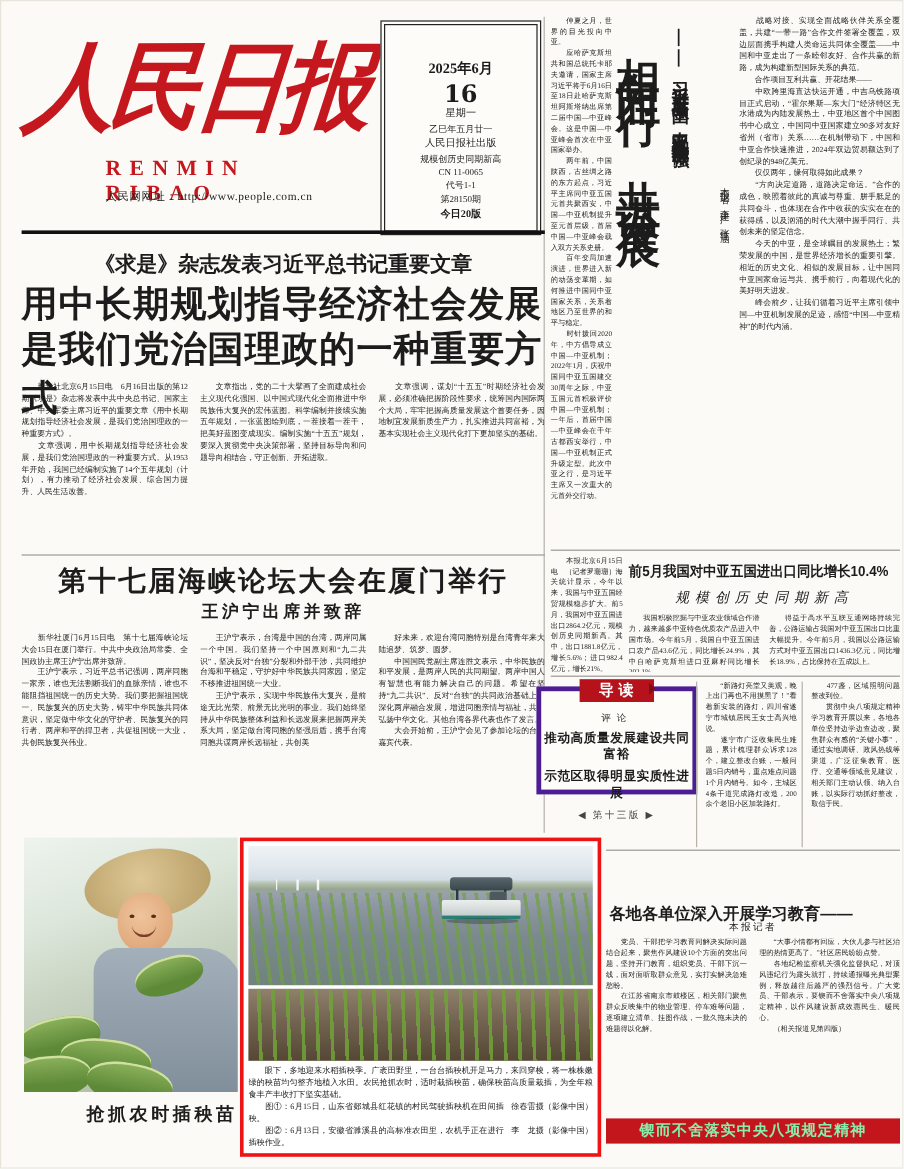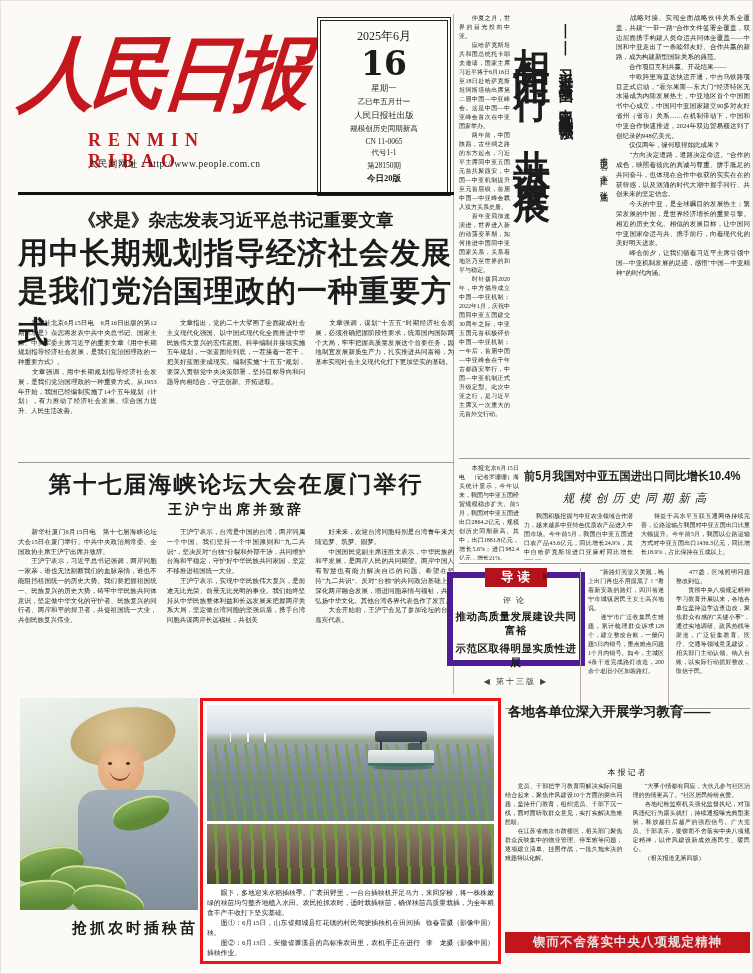--- a/index.html
+++ b/index.html
@@ -12,22 +12,22 @@
     font-size:76px;font-weight:900;line-height:108px;letter-spacing:-5px;white-space:nowrap;
     transform:skewX(-5deg) scaleY(1.06);transform-origin:left top;font-style:italic;}
   .mast-latin{left:88px;top:130px;width:220px;color:#c5181e;font-weight:700;
     font-size:18px;letter-spacing:7px;font-family:"Liberation Serif",serif;}
   .mast-url{left:88px;top:158px;font-size:9.5px;color:#222;letter-spacing:.5px;}
   
   .datebox{left:317px;top:17px;width:132px;height:177px;border:1.5px solid #222;background:#fdfcf9;}
   .datebox::before{content:"";position:absolute;inset:2px;border:1px solid #222;pointer-events:none;}
   .datebox-inner{position:absolute;inset:6px;display:flex;flex-direction:column;align-items:center;
     justify-content:space-between;padding:4px 0;text-align:center;}
-  .d-ym{font-size:12px;font-weight:400;}
-  .d-day{font-size:33px;font-weight:700;font-family:"DejaVu Serif",serif;line-height:1;}
+  .d-ym{font-size:12px;font-weight:700;margin-top:21px;}
+  .d-day{font-size:20px;font-weight:700;font-family:"DejaVu Serif",serif;line-height:1;}
   .d-sm{font-size:8.5px;} .d-xs{font-size:7.5px;} .d-b{font-weight:700;}
   
   .coltext{white-space:pre-line;text-align:justify;overflow:hidden;}
   .t6{font-size:6px;line-height:9px;} .t65{font-size:6.5px;line-height:9.8px;}
   .hrule{background:#111;} .hairline{background:#9a9a96;} .vline{background:#b5b2aa;width:1px;}
   .sans{font-family:"Liberation Sans","DejaVu Sans",sans-serif;}
   
   .lead-left{left:459px;top:14px;width:51px;height:440px;}
   .lead-main{left:508px;top:18px;height:444px;writing-mode:vertical-rl;
     font-size:37px;font-weight:900;letter-spacing:13px;line-height:1.25;}
@@ -48,37 +48,37 @@
   .hx-body{left:18px;top:527px;width:436px;height:166px;display:flex;gap:10px;}
   .hx-body .c{flex:1;}
   
   .tr-intro{left:459px;top:464px;width:60px;height:96px;}
   .tr-h{left:524px;top:468px;width:226px;font-size:12px;font-weight:800;white-space:nowrap;
         transform:scaleX(.93);transform-origin:left top;}
   .tr-sub{left:524px;top:491px;width:226px;text-align:center;font-size:11.5px;letter-spacing:5px;font-style:italic;}
   .tr-body{left:524px;top:512px;width:226px;height:48px;display:flex;gap:8px;}
   .tr-body .c{flex:1;}
   
-  .daodu{left:447px;top:572px;width:126px;height:82px;border:6px solid #4c1d95;background:#fdfcf8;}
+  .daodu{left:447px;top:572px;width:126px;height:82px;border:4px solid #4c1d95;background:#fdfcf8;}
   .daodu-tab{position:absolute;top:-10px;left:50%;transform:translateX(-50%);
     background:#b5121b;color:#fff;font-weight:700;font-size:12.5px;letter-spacing:4px;
     padding:2px 13px 2px 16px;line-height:1.2;}
   .daodu-tab::after{content:"";position:absolute;right:-6px;top:3px;border:5px solid transparent;border-left-color:#7e0c12;}
   .daodu-sec{margin-top:17px;text-align:center;font-size:8px;letter-spacing:5px;color:#333;}
   .daodu-l{ text-align:center;font-size:10.5px;font-weight:800;margin-top:4px;letter-spacing:.5px;}
   .daodu-nav{text-align:center;font-size:8px;color:#444;margin-top:6px;letter-spacing:2px;}
   
   .pre1{left:588px;top:568px;width:76px;height:138px;}
   .pre2{left:676px;top:568px;width:74px;height:138px;}
-  .ws-kicker{left:508px;top:703px;width:245px;font-size:13.5px;font-weight:800;}
+  .ws-kicker{left:508px;top:753px;width:245px;font-size:13.5px;font-weight:800;}
   .ws-h{left:505px;top:733px;width:245px;text-align:center;font-size:22px;font-weight:900;letter-spacing:1px;}
   .ws-byline{left:505px;top:767px;width:245px;text-align:center;font-size:8px;letter-spacing:2px;}
   .ws-body{left:505px;top:782px;width:245px;height:146px;display:flex;gap:10px;}
   .ws-body .c{flex:1;}
-  .ws-banner{left:505px;top:932px;width:245px;height:21px;background:#c3161c;color:#e5e5e5;
+  .ws-banner{left:505px;top:932px;width:245px;height:21px;background:#c3161c;color:#86efac;
     display:flex;align-items:center;justify-content:center;font-weight:800;font-size:12.5px;letter-spacing:1px;}
   
   .lphoto{left:20px;top:698px;width:178px;height:212px;overflow:hidden;
     background:linear-gradient(160deg,#eef3ee 0%,#dde7dc 28%,#c6d2bf 55%,#aab7a0 100%);}
   .lp-hat{position:absolute;left:50px;top:10px;width:106px;height:58px;border-radius:50%;
     background:radial-gradient(circle at 45% 40%,#ddc795,#b59a62);transform:rotate(-9deg);}
   .lp-face{position:absolute;left:78px;top:46px;width:46px;height:50px;border-radius:48%;
     background:radial-gradient(circle at 42% 38%,#f0c49c,#d89d6e);}
   .lp-eye1,.lp-eye2{position:absolute;width:4px;height:2.5px;border-radius:50%;background:#54311f;top:64px;}
   .lp-eye1{left:88px;} .lp-eye2{left:106px;}

